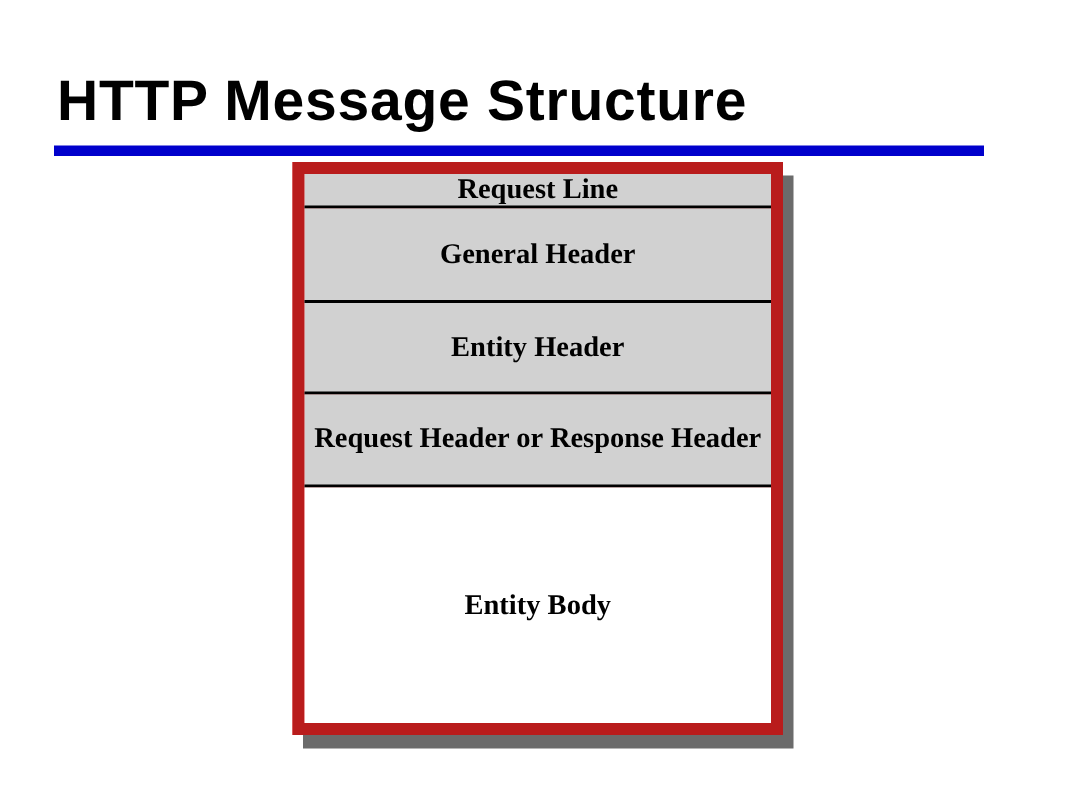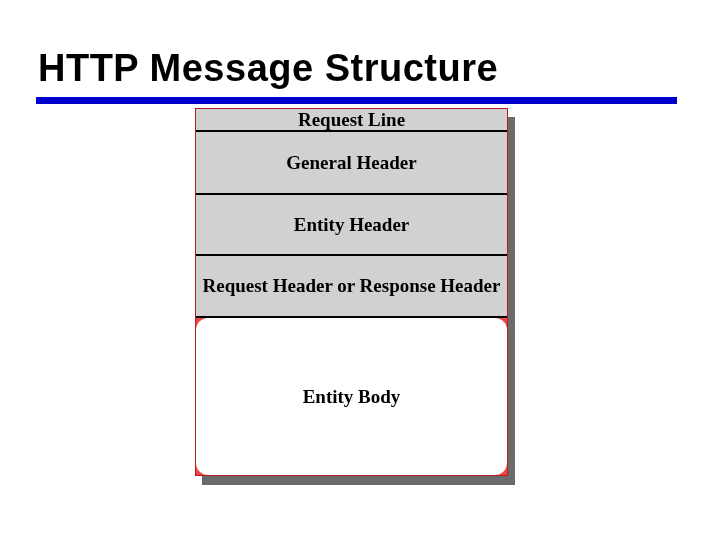--- a/index.html
+++ b/index.html
@@ -7,21 +7,20 @@
     padding: 0;
     background: #FFFFFF;
   }
   .slide {
     position: relative;
     width: 656px;
     height: 540px;
     background: #FFFFFF;
     overflow: hidden;
     font-family: "Liberation Sans", sans-serif;
-    padding-left: 40px;
   }
   .title {
     position: absolute;
     left: 38px;
     top: 47px;
     margin: 0;
     font-family: "Liberation Sans", sans-serif;
     font-size: 38px;
     font-weight: bold;
     letter-spacing: 0.5px;
@@ -35,40 +34,40 @@
     width: 641px;
     height: 7px;
     background: #0000CC;
   }
   .diagram {
     position: absolute;
     left: 195px;
     top: 108px;
     width: 311px;
     height: 366px;
-    border: 1px solid #b91c1c;
+    border: 8px solid #b91c1c;
     background: #ef4444;
     box-shadow: 7px 9px 0 0 #6B6B6B;
     display: flex;
     flex-direction: column;
   }
   .row {
     display: flex;
     align-items: center;
     justify-content: center;
     font-family: "Liberation Serif", serif;
     font-weight: bold;
     font-size: 19px;
     color: #000000;
     text-align: center;
     white-space: nowrap;
     overflow: hidden;
   }
   .row.gray { background: #D1D1D1; }
-  .row.white { background: #FFFFFF; border-radius: 12px; }
+  .row.white { background: #FFFFFF; }
   .row.sep { border-bottom: 2px solid #000000; }
   .row.r1 { height: 21px; flex: 0 0 21px; }
   .row.r2 { height: 61px; flex: 0 0 61px; }
   .row.r3 { height: 60px; flex: 0 0 60px; }
   .row.r4 { height: 59px; flex: 0 0 59px; }
   .row.r5 { flex: 1 1 auto; }
 </style>
 </head>
 <body>
 

